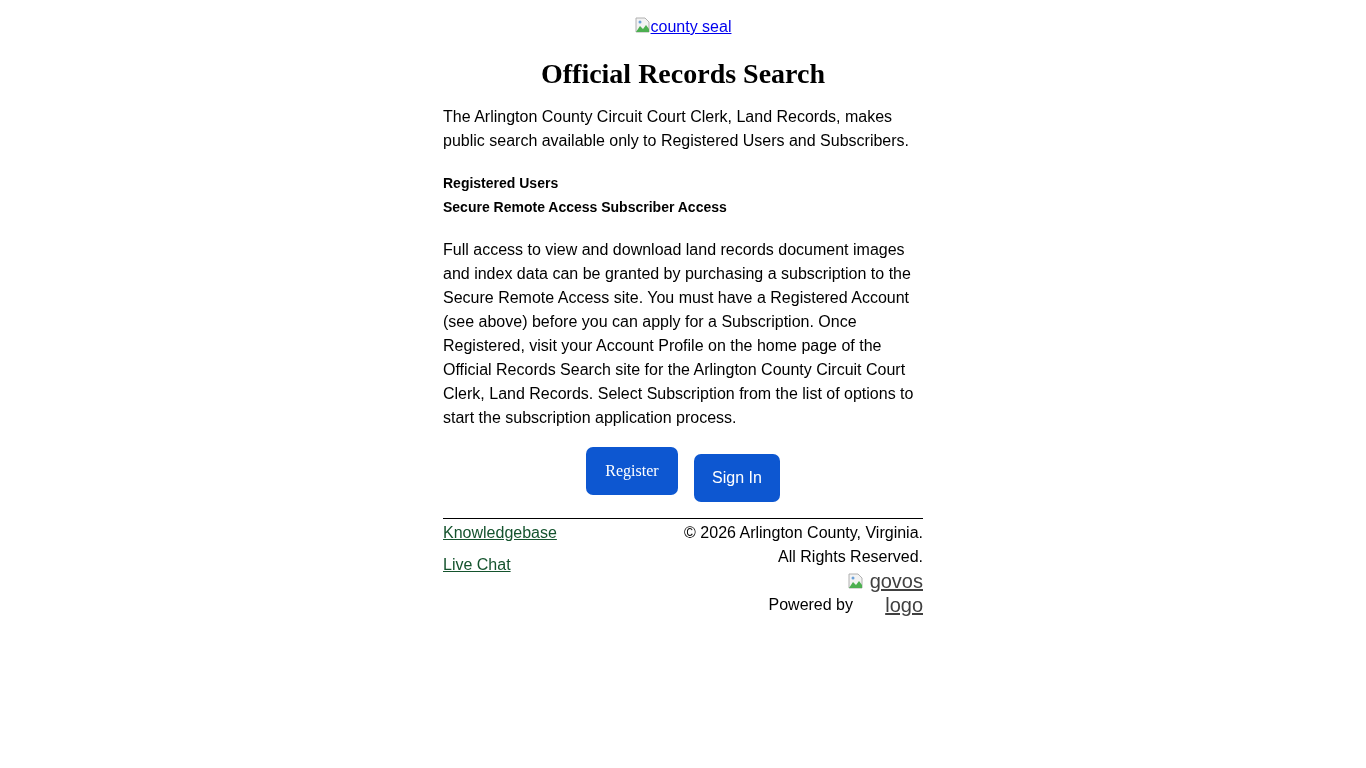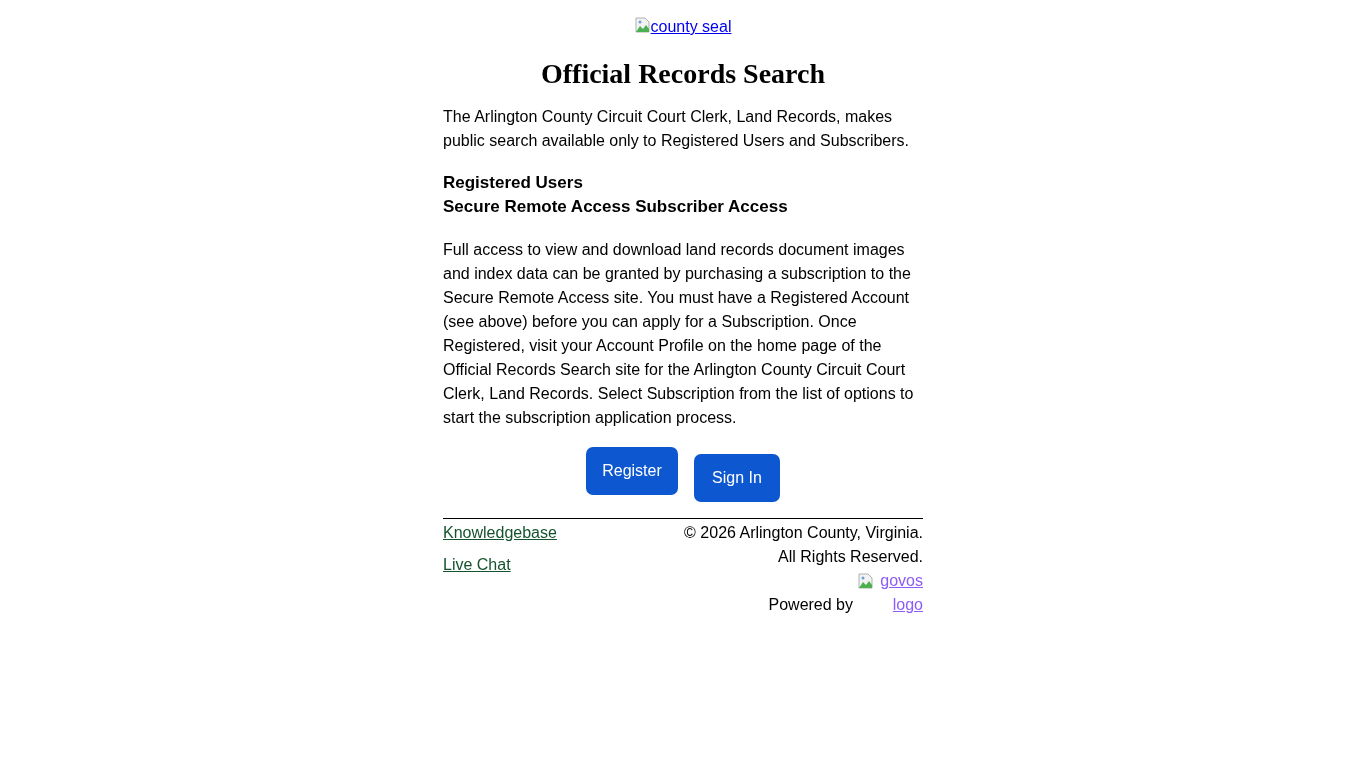--- a/index.html
+++ b/index.html
@@ -51,21 +51,21 @@
       line-height: 32px;
       height: 32px;
     }
     p {
       font-size: 16px;
       line-height: 24px;
       margin: 0;
     }
     .intro { margin-top: 15px; }
     h2 {
-      font-size: 17px;
+      font-size: 14px;
       font-weight: bold;
       margin: 0;
       line-height: 24px;
     }
     .h2a { margin-top: 18px; }
     .p2 { margin-top: 19px; }
     .h2b { }
     .p3 { margin-top: 19px; }
     .buttons {
       display: flex;
@@ -77,21 +77,21 @@
       background: #0d57d1;
       color: #fff;
       border: none;
       border-radius: 7px;
       font-family: "Liberation Sans", sans-serif;
       font-size: 16px;
       height: 48px;
       padding: 0 16px;
       cursor: pointer;
     }
-    .btn-register { width: 92px; }
+    .btn-register { width: 92px; font-family: Liberation Serif, serif; }
     .btn-signin { width: 86px; margin-top: 7px; }
     .divider {
       border: none;
       border-top: 1px solid #000;
       margin: 16px 0 0 0;
       height: 0;
     }
     .footer {
       display: flex;
       justify-content: space-between;
@@ -113,22 +113,22 @@
     .powered {
       display: flex;
       justify-content: flex-end;
       align-items: flex-end;
     }
     .powered-text { margin-right: 4px; margin-left: 44px; }
     .govos-logo {
       display: inline-block;
       width: 66px;
       text-align: right;
-      color: #8b5cf6;
-      font-size: 16px;
+      color: #404040;
+      font-size: 20px;
       line-height: 24px;
     }
     .govos-line1 { display: flex; justify-content: flex-end; align-items: center; }
     .govos-line1 .broken-glyph { margin-right: 6px; }
   </style>
 </head>
 <body>
 
 <div class="container">
 

